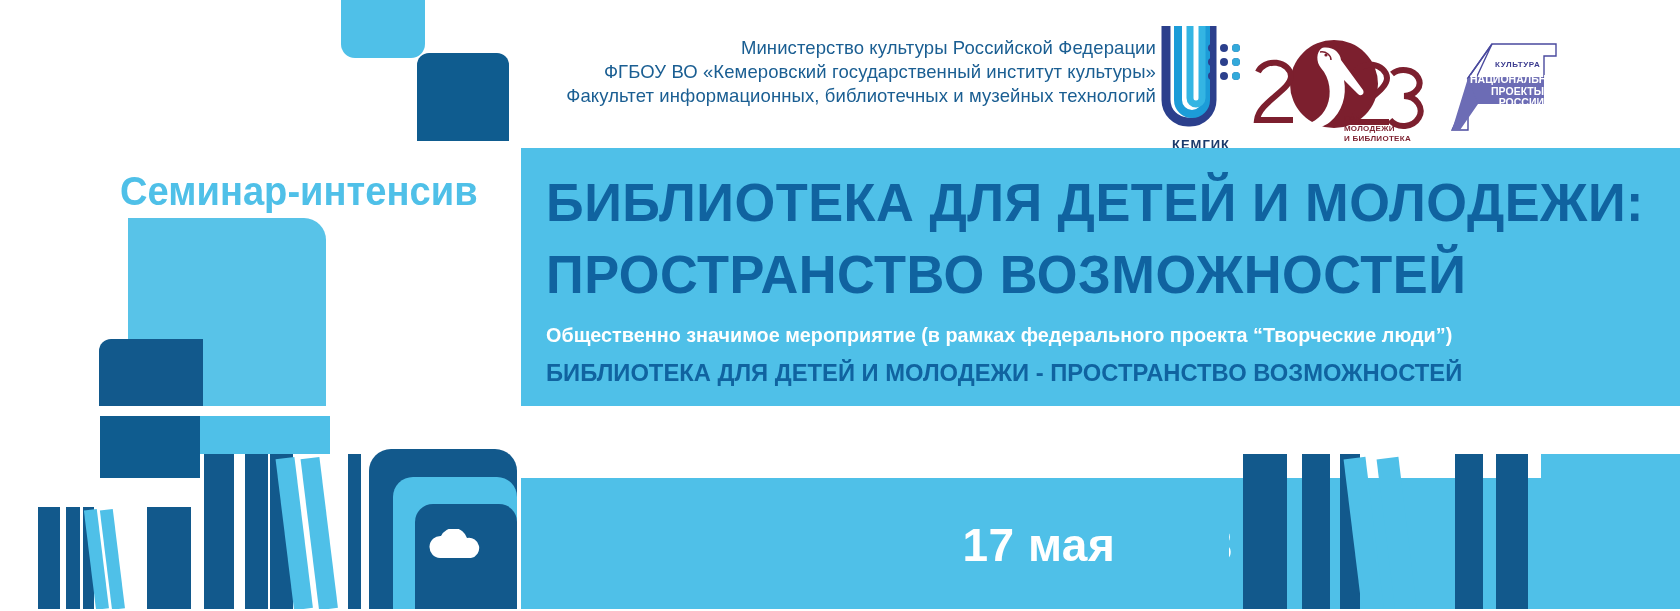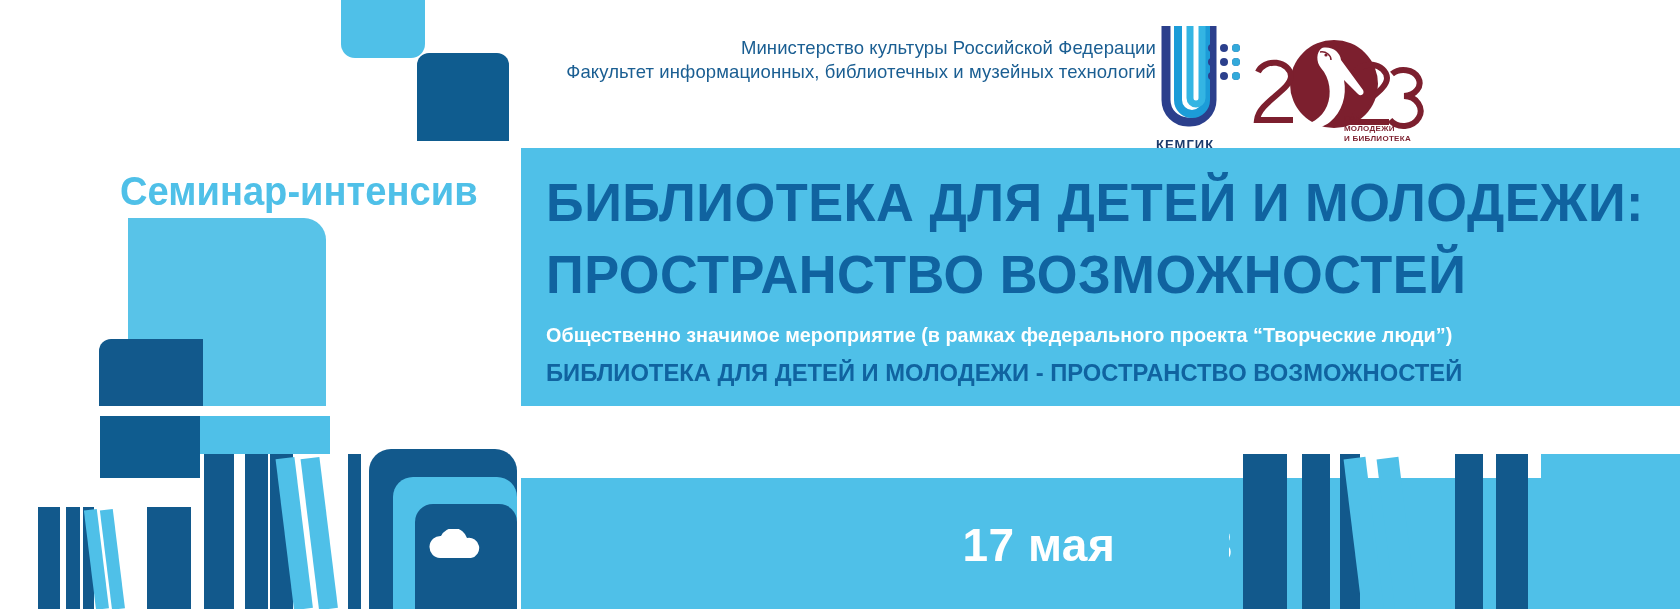--- a/index.html
+++ b/index.html
@@ -139,20 +139,21 @@
     font-family:"Liberation Sans", sans-serif;
     font-weight:bold;
     font-size:46px;
     letter-spacing:.5px;
   }
 
   
   #logo-kemgik { position:absolute; left:1120px; top:22px; width:90px; height:130px; }
   #logo-kemgik .cap {
     position:absolute; left:0; bottom:0; width:90px;
+    text-align:center;
     font-family:"Liberation Sans", sans-serif;
     font-weight:bold; font-size:13px; letter-spacing:1px;
     color:#1B3A6B;
   }
   #logo-2023 { position:absolute; left:1210px; top:28px; width:180px; height:120px; }
   #logo-2023 .cap {
     position:absolute; right:15px; bottom:4px;
     text-align:left;
     font-family:"Liberation Sans", sans-serif;
     font-weight:bold; font-size:8px; line-height:10px;
@@ -179,20 +180,21 @@
 
 <div id="banner">
 
   <div class="sq" id="sq-top-light"></div>
   <div class="sq" id="sq-top-dark"></div>
   <div class="sq" id="sq-mid-light"></div>
   <div class="sq" id="sq-mid-dark"></div>
 
   <div id="ministry">
     <div>Министерство культуры Российской Федерации</div>
+    <div>ФГБОУ ВО «Кемеровский государственный институт культуры»</div>
     <div>Факультет информационных, библиотечных и музейных технологий</div>
   </div>
 
   <div id="logo-kemgik">
     <svg width="90" height="112" viewBox="0 0 90 112">
       <path d="M10 4 V78 a22 22 0 0 0 22 22 H34 a22 22 0 0 0 22 -22 V4" fill="none" stroke="#2B3F8C" stroke-width="9"></path>
       <path d="M22 4 V78 a14 14 0 0 0 14 14 a14 14 0 0 0 14 -14 V4" fill="none" stroke="#1C9CD8" stroke-width="8"></path>
       <path d="M34 4 V76 a6 6 0 0 0 6 6 a6 6 0 0 0 6 -6 V4" fill="none" stroke="#34B5E3" stroke-width="7"></path>
       <g fill="#2B3F8C">
         <circle cx="56" cy="26" r="4"></circle>
@@ -230,20 +232,34 @@
       <path d="M74 24 c6 -1 11 3 11 8" fill="none" stroke="#7C1F2E" stroke-width="1.5"></path>
       <circle cx="80" cy="27" r="1.6" fill="#7C1F2E"></circle>
     </svg>
     <div class="cap">
       <div>ГОД</div>
       <div>МОЛОДЕЖИ</div>
       <div>И БИБЛИОТЕКА</div>
     </div>
   </div>
 
+  <div id="logo-np">
+    <svg width="120" height="110" viewBox="0 0 120 110">
+      <path d="M44 10 H108 V22 H96 V44 H20 Z" fill="none" stroke="#4A4A9E" stroke-width="1.4"></path>
+      <path d="M44 10 L4 96 L20 96 L20 44 Z" fill="none" stroke="#4A4A9E" stroke-width="1.4"></path>
+      <path d="M20 44 H96 V70 H30 L12 96 L4 96 L20 44 Z" fill="#6C6CB5"></path>
+      <path d="M20 44 H96 V70 H30 Z" fill="#6C6CB5"></path>
+    </svg>
+    <div class="np-txt-culture">КУЛЬТУРА</div>
+    <div class="np-txt-main">
+      <div>НАЦИОНАЛЬНЫЕ</div>
+      <div>ПРОЕКТЫ</div>
+      <div>РОССИИ</div>
+    </div>
+  </div>
 
   <div id="panel"></div>
   <div id="panel2"></div>
   <div id="date-bar"></div>
 
   <div id="kicker">Семинар-интенсив</div>
 
   <div id="title">
     <div>БИБЛИОТЕКА ДЛЯ ДЕТЕЙ И МОЛОДЕЖИ:</div>
     <div>ПРОСТРАНСТВО ВОЗМОЖНОСТЕЙ</div>

